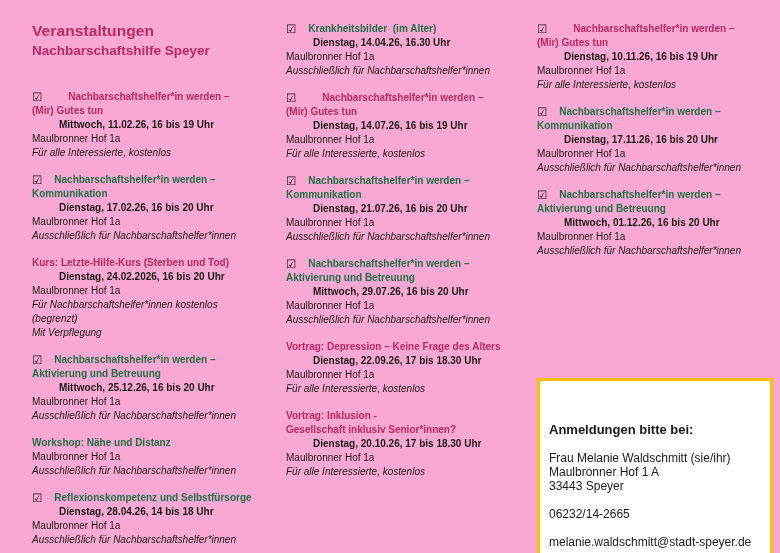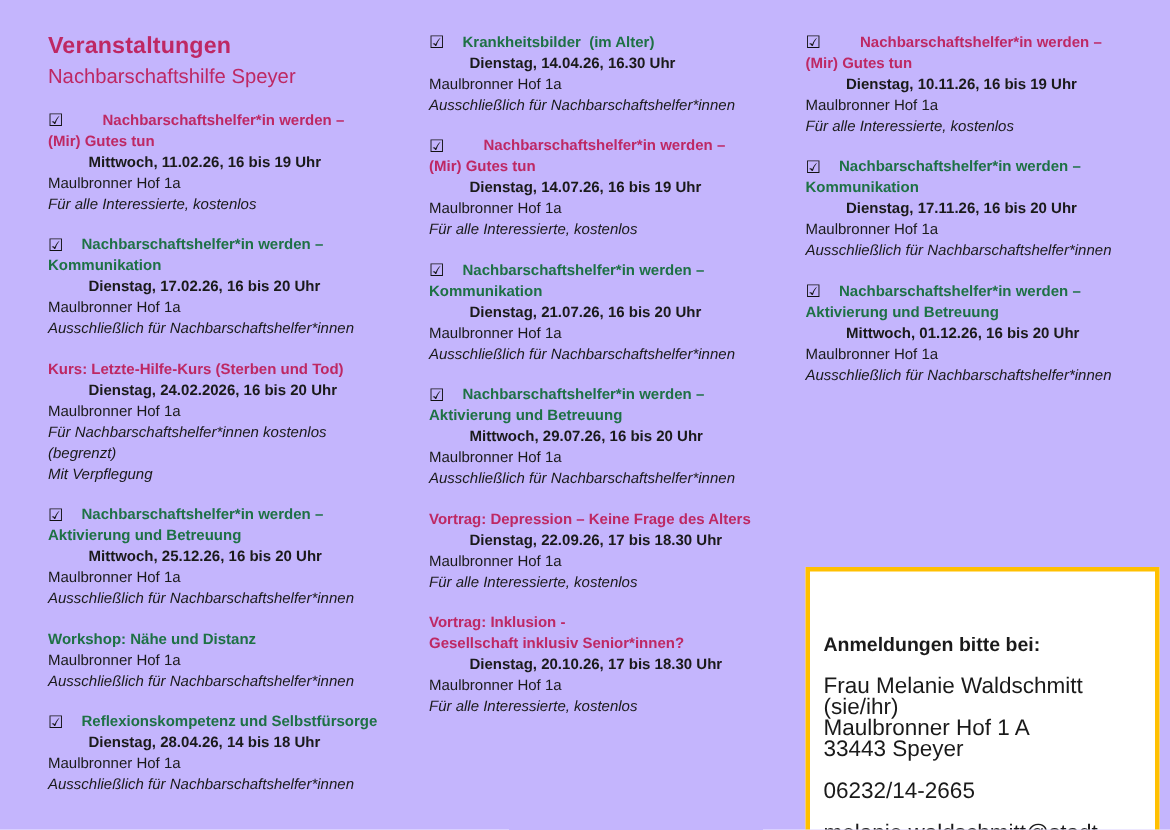--- a/index.html
+++ b/index.html
@@ -2,34 +2,34 @@
 <html><head>
 <meta charset="utf-8">
 <style>
   html,body{margin:0;padding:0;}
   body{
     width:780px;height:553px;background:#ffffff;
     font-family:"Liberation Sans",sans-serif;
     color:#1a1a1a;
     overflow:hidden;
   }
-  .page{position:relative;width:780px;height:553px;background:#c4b5fd;}
+  .page{position:relative;width:780px;height:553px;background:#f9a8d4;}
 
   .col{position:absolute;top:22px;}
   .col-1{left:32px;width:234px;top:20px;}
   .col-2{left:286px;width:234px;}
   .col-3{left:537px;width:232px;}
 
   .page-title{
     font-size:15.5px;font-weight:bold;line-height:21px;
     letter-spacing:.1px;
   }
   .page-subtitle{
-    font-size:13.5px;font-weight:normal;line-height:19px;
-    margin-bottom:14px;
+    font-size:13.5px;font-weight:bold;line-height:19px;
+    margin-bottom:30px;
   }
 
   .event{margin-bottom:13px;font-size:10px;line-height:14px;}
   .event-title-row{display:flex;align-items:flex-start;}
   .cb{
     font-size:11.5px;line-height:14px;color:#111;
     flex:0 0 auto;
   }
   .tab{display:inline-block;flex:0 0 auto;}
   .tab-wide{width:26px;}
@@ -39,21 +39,21 @@
   .event-location{white-space:pre-wrap;}
   .event-note{font-style:italic;white-space:pre-wrap;}
 
   .contact-box{
     position:absolute;left:537px;top:378px;width:212px;
     background:#ffffff;
     padding:7px 9px 10px 9px;
     box-sizing:content-box;
   }
   .contact-heading{font-size:13px;font-weight:bold;line-height:15px;margin-top:34px;}
-  .contact-line{font-size:15px;line-height:14px;min-height:14px;white-space:pre-wrap;}
+  .contact-line{font-size:12px;line-height:14px;min-height:14px;white-space:pre-wrap;}
 </style>
 </head>
 <body>
 
 <div class="page">
 
   <div class="col col-1">
     <div>
       <div class="page-title" style="color: rgb(190, 40, 100);">Veranstaltungen</div>
       <div class="page-subtitle" style="color: rgb(190, 40, 100);">Nachbarschaftshilfe Speyer</div>

